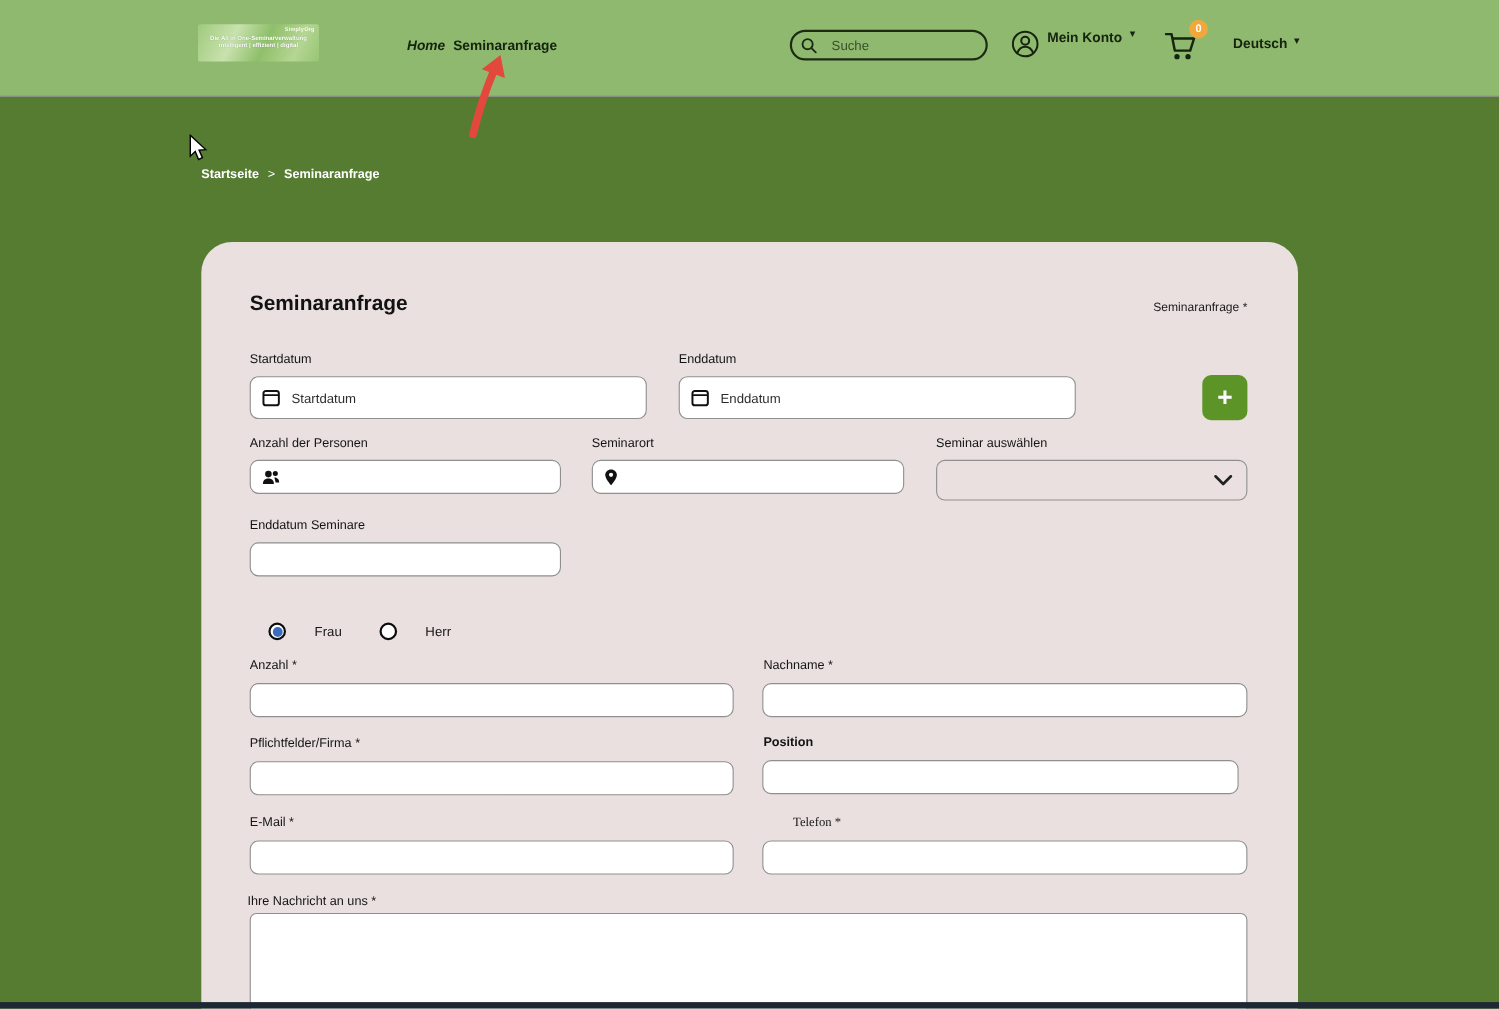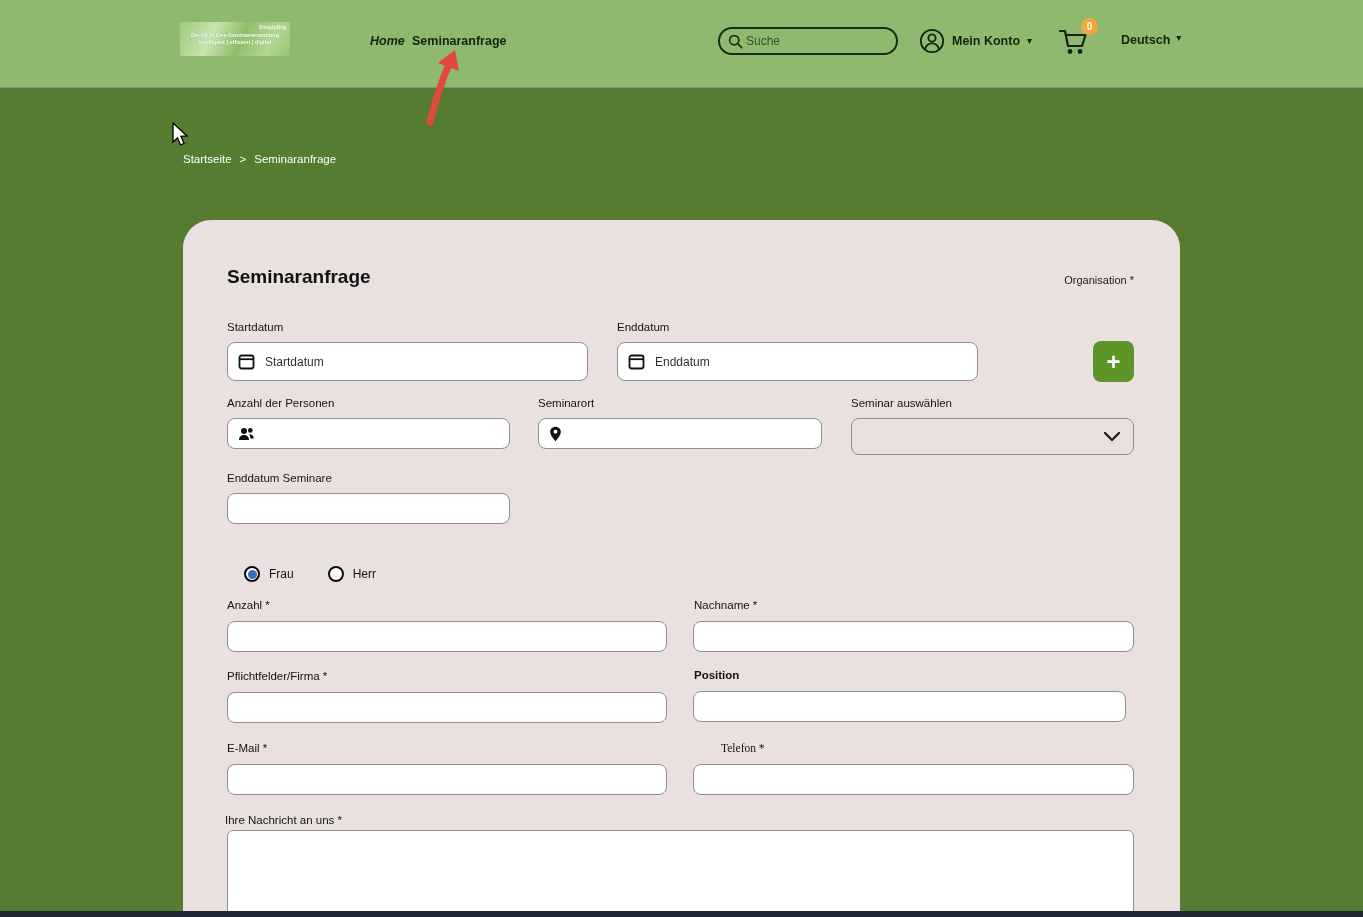--- a/index.html
+++ b/index.html
@@ -25,49 +25,49 @@
   .logo .brand { position:absolute; top:2px; right:4px; font-size:5px; color:#f4fbe9; font-weight:bold; letter-spacing:.2px; }
   .logo .tl { font-size:5.5px; color:#ffffff; font-weight:bold; text-shadow:0 0 1px #6d9b4c; line-height:7px; text-align:center; }
   .nav-item {
     position:absolute; top:34px; font-size:12.5px; font-weight:bold; color:#15230f; cursor:pointer; white-space:nowrap;
   }
   .nav-home { left:370px;font-style:italic; }
   .nav-seminar { left:412px; }
   .searchbox {
     position:absolute; left:718px; top:27px; width:180px; height:19px;
     border:2px solid #1d2b14; border-radius:14px;
-    display:flex; align-items:center; padding:12px 8px; gap:3px; background:transparent;
+    display:flex; align-items:center; padding:12px 8px; gap:13px; background:transparent;
   }
   .searchbox input {
     border:none; outline:none; background:transparent; font-size:12px; width:120px;
     font-family:"Liberation Sans", sans-serif; color:#1d2b14;
   }
   .searchbox input::placeholder { color:#2c3a22; opacity:.85; }
   .account {
     position:absolute; left:919px; top:27px; height:28px;
-    display:flex; align-items:center; gap:7px; cursor:pointer;
+    display:flex; gap:7px; cursor:pointer;
   }
   .account .lbl, .lang .lbl { font-size:12.5px; font-weight:bold; color:#15230f; white-space:nowrap; }
   .caret { font-size:10px; color:#15230f; line-height:10px; }
   .cart { position:absolute; left:1058px; top:27px; width:36px; height:30px; cursor:pointer; }
   .cart-badge {
     position:absolute; right:-4px; top:-9px; width:17px; height:17px; border-radius:50%;
     background:#f2a73b; color:#fff; font-size:10px; font-weight:bold;
     display:flex; align-items:center; justify-content:center;
   }
   .lang { position:absolute; left:1121px; top:33px; display:flex; gap:6px; cursor:pointer; }
   
   .red-arrow { position:absolute; left:408px; top:48px; width:62px; height:80px; pointer-events:none; }
   .mouse-cursor { position:absolute; left:171px; top:122px; width:20px; height:26px; pointer-events:none; }
   
   .breadcrumb {
     position:absolute; left:183px; top:153px; color:#ffffff; font-size:11.5px;
     display:flex; gap:8px; align-items:center;
   }
-  .breadcrumb .crumb { cursor:pointer; }
+  .breadcrumb .crumb { cursor:pointer;font-weight:bold; }
   
   .card {
     position:absolute; left:183px; top:220px; width:997px; height:760px;
     background:#eae0e0; border-radius:28px;
   }
   .card-title { position:absolute; left:44px; top:46px; font-size:19px; font-weight:bold; color:#121212; }
   .required-hint { position:absolute; right:46px; top:54px; font-size:11px; color:#1a1a1a; }
   .f-label { position:absolute; font-size:11.5px; color:#141414; white-space:nowrap; }
   .f-input {
     position:absolute; background:#ffffff; border:1px solid #8f8f8f; border-radius:8px;
@@ -92,21 +92,21 @@
     display:flex; align-items:center; justify-content:flex-end; padding:0 12px; cursor:pointer;
   }
   .radio-row { position:absolute; left:61px; top:346px; display:flex; align-items:center; gap:34px; }
   .radio-opt { display:flex; align-items:center; gap:9px; cursor:pointer; }
   .radio-circle {
     width:16px; height:16px; border-radius:50%; border:2px solid #0c0c0c; background:#fff;
     display:flex; align-items:center; justify-content:center;
   }
   .radio-circle .dot { width:9px; height:9px; border-radius:50%; background:transparent; }
   .radio-circle.checked .dot { background:#3a6cc0; }
-  .radio-lbl { font-size:12px; color:#141414; }
+  .radio-lbl { font-size:12px; color:#141414;margin-left:17px; }
   textarea.msg {
     position:absolute; left:44px; top:610px; width:907px; height:145px;
     background:#fff; border:1px solid #8f8f8f; border-radius:6px; resize:none;
     outline:none; font-family:"Liberation Sans", sans-serif; font-size:12px; padding:8px 10px;
   }
   .bottom-strip { position:absolute; left:0; top:911px; width:1363px; height:6px; background:#1d2834; }
   .icon-svg { flex:none; display:block; }
 </style>
 </head>
 <body>
@@ -166,21 +166,21 @@
 
 <div class="breadcrumb">
   <span class="crumb">Startseite</span>
   <span>&gt;</span>
   <span class="crumb">Seminaranfrage</span>
 </div>
 
 <div class="card">
 
   <div class="card-title">Seminaranfrage</div>
-  <div class="required-hint">Organisation *</div>
+  <div class="required-hint">Seminaranfrage *</div>
 
   <div class="f-label" style="left:44px; top:101px;">Startdatum</div>
   <div class="f-label" style="left:434px; top:101px;">Enddatum</div>
 
   <div class="f-input h-date" style="left:44px; top:122px; width:361px;">
     <svg class="icon-svg" width="17" height="17" viewBox="0 0 17 17">
       <rect x="1.5" y="2.5" width="14" height="13" rx="2.2" fill="none" stroke="#111" stroke-width="1.8"></rect>
       <line x1="1.5" y1="6.2" x2="15.5" y2="6.2" stroke="#111" stroke-width="1.8"></line>
     </svg>
     <input type="text" placeholder="Startdatum" style="">

